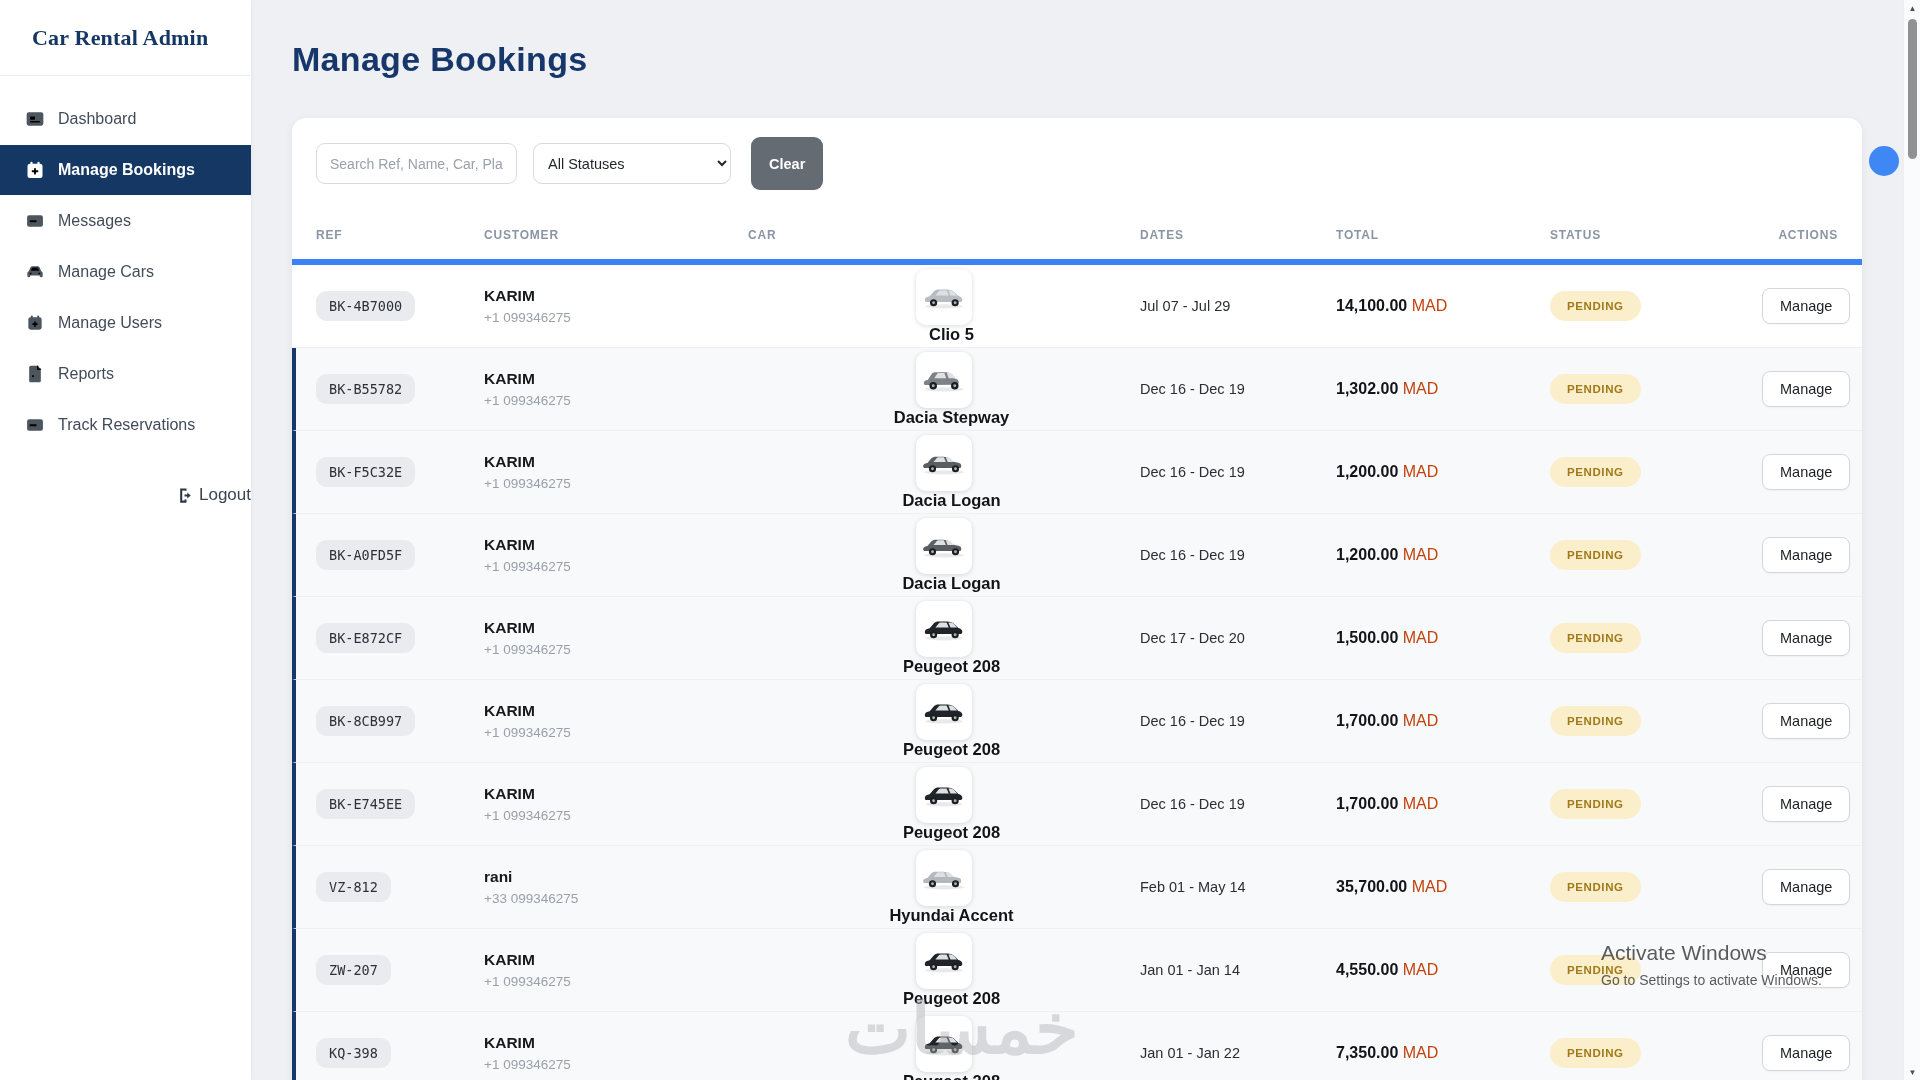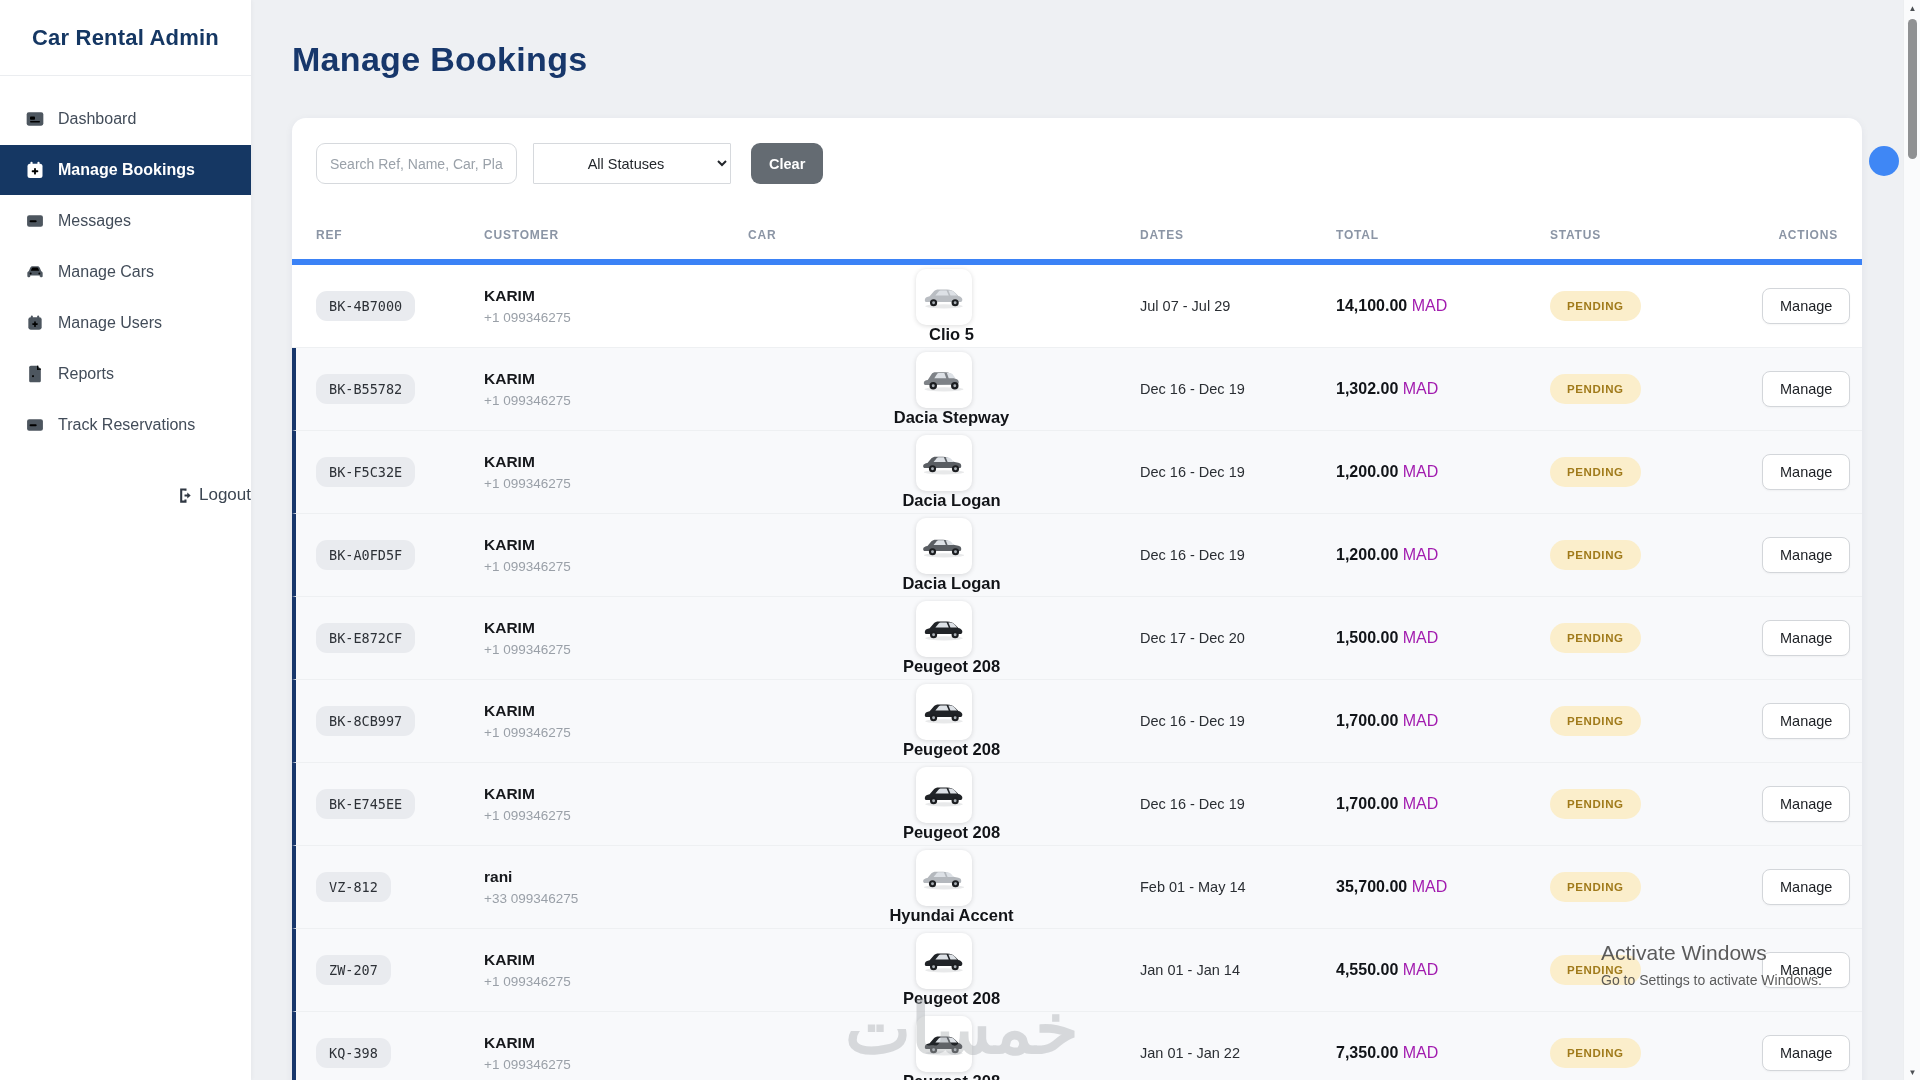--- a/index.html
+++ b/index.html
@@ -12,20 +12,21 @@
 
   
   .sidebar {
     position:absolute; left:0; top:0; width:251px; height:1080px;
     background:#ffffff; z-index:3;
     box-shadow:1px 0 4px rgba(0,0,0,.04);
   }
   .brand {
     height:76px; display:flex; align-items:center; padding-left:32px;
     border-bottom:1px solid #ebedf0;
+    font-family:Liberation Serif, serif;
   }
   .brand-title { font-size:22px; font-weight:bold; color:#153763; letter-spacing:.2px; }
   .nav { padding-top:18px; }
   .nav-item {
     height:50px; display:flex; align-items:center; padding-left:25px;
     color:#424c59; font-size:16px; cursor:pointer; margin-bottom:1px;
   }
   .nav-item .nicon { width:20px; height:20px; margin-right:13px; color:#4d565f; flex:0 0 auto; }
   .nav-item.active { background:#153763; color:#ffffff; font-weight:bold; }
   .nav-item.active .nicon { color:#ffffff; }
@@ -49,27 +50,26 @@
 
   
   .filters { display:flex; align-items:center; padding:25px 24px 0 24px; height:66px; }
   .search-input {
     width:201px; height:41px; border:1px solid #d6d9dd; border-radius:9px;
     padding:0 13px; font-size:14px; color:#333; outline:none;
     font-family:"Liberation Sans", sans-serif;
   }
   .search-input::placeholder { color:#9aa1a9; }
   .status-select {
-    margin-left:16px; width:198px; height:41px; border:1px solid #d6d9dd; border-radius:1px;
+    margin-left:16px; width:198px; height:41px; border:1px solid #d6d9dd; border-radius:9px;
     padding:0 10px; font-size:14.5px; color:#22262b; background:#fff; outline:none;
     font-family:"Liberation Sans", sans-serif;
-    text-align:center;
   }
   .clear-btn {
-    margin-left:20px; height:41px; padding:0 18px; border:none; border-radius:9px;
+    margin-left:20px; height:53px; padding:0 18px; border:none; border-radius:9px;
     background:#646b72; color:#ffffff; font-size:14.5px; font-weight:bold; cursor:pointer;
     font-family:"Liberation Sans", sans-serif;
   }
 
   
   .grid-cols {
     display:grid;
     grid-template-columns:168px 264px 392px 196px 214px 212px 1fr;
     align-items:center;
     padding:0 24px;
@@ -98,21 +98,21 @@
   .car-thumb {
     width:56px; height:56px; border-radius:10px; background:#ffffff;
     box-shadow:0 1px 5px rgba(0,0,0,.14); display:flex; align-items:center; justify-content:center;
     flex:0 0 auto;
   }
   .car-thumb svg { width:46px; height:30px; }
   .car-name { margin-left:15px; font-size:16.5px; font-weight:bold; color:#121418; }
   .dates-cell { font-size:14.5px; color:#2a2e33; font-weight:500; }
   .total-cell { font-size:16px; color:#111418; }
   .total-amount { font-weight:bold; }
-  .total-cur { font-weight:normal; color:#a21caf; }
+  .total-cur { font-weight:normal; color:#c2410c; }
   .status-badge {
     display:inline-block; font-size:11.5px; font-weight:bold; letter-spacing:.6px;
     color:#a07a1a; background:#fbeecb; padding:9px 17px; border-radius:999px;
   }
   .actions-cell { text-align:right; }
   .manage-btn {
     font-family:"Liberation Sans", sans-serif;
     font-size:14.5px; color:#1c1f24; background:#ffffff;
     border:1px solid #d3d6da; border-radius:8px; padding:9px 17px; cursor:pointer;
     box-shadow:0 1px 2px rgba(0,0,0,.04);

